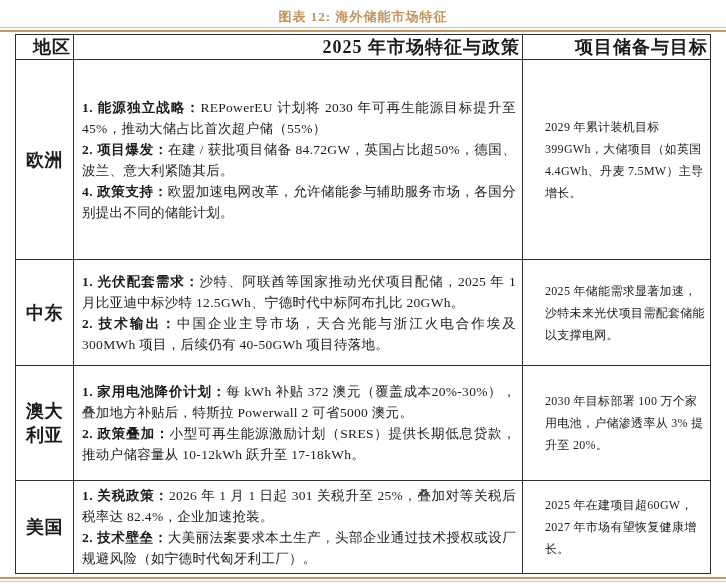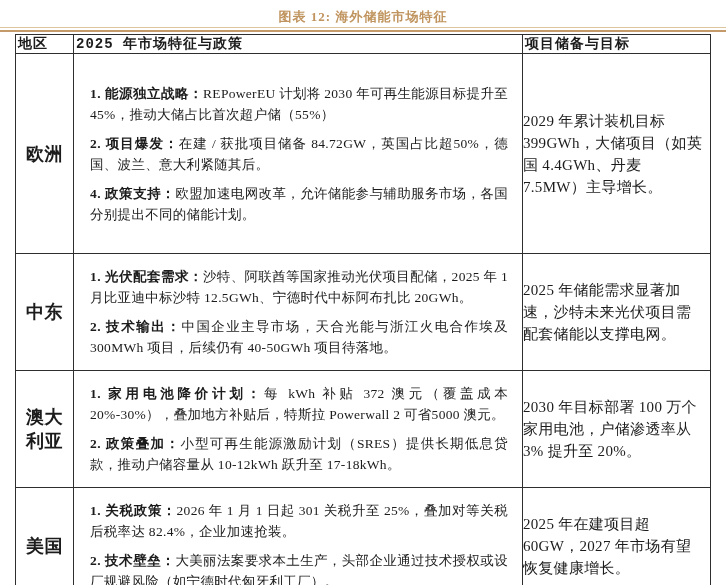--- a/index.html
+++ b/index.html
@@ -38,47 +38,47 @@
   table.market col.c1{width:58px;}
   table.market col.c2{width:449px;}
   table.market col.c3{width:188px;}
   table.market th, table.market td{
     border:1px solid #2e2e2e;
     vertical-align:middle;
     box-sizing:border-box;
   }
   table.market th{
     height:17px;
-    font-size:14px;
+    font-size:18px;
     font-weight:bold;
-    text-align:left;
+    text-align:right;
     padding:0 2px;
     letter-spacing:1px;
-    font-family:Liberation Mono, monospace;
+    font-family:Liberation Serif, serif;
   }
   td.region{
     text-align:center;
     font-weight:bold;
     font-size:18px;
     letter-spacing:0.5px;
     padding:0 1px;
     font-family:"Liberation Sans","DejaVu Sans",sans-serif;
   }
   td.features{
     padding:4px 6px 4px 8px;
     font-size:13.5px;
     line-height:21px;
     text-align:justify;
     letter-spacing:0.3px;
   }
-  td.features p{margin:8px;}
+  td.features p{margin:0;}
   td.features b{letter-spacing:0.5px;}
   td.target{
-    padding:4px 4px 4px 0;
-    font-size:15px;
+    padding:4px 4px 4px 22px;
+    font-size:12px;
     line-height:22px;
     letter-spacing:0.3px;
   }
   tr.r0 td{height:200px;}
   tr.r1 td{height:106px;}
   tr.r2 td{height:115px;}
   tr.r3 td{height:87px;}
   .rule-bottom{
     height:2px;
     border-top:2.5px solid #c49a6a;

